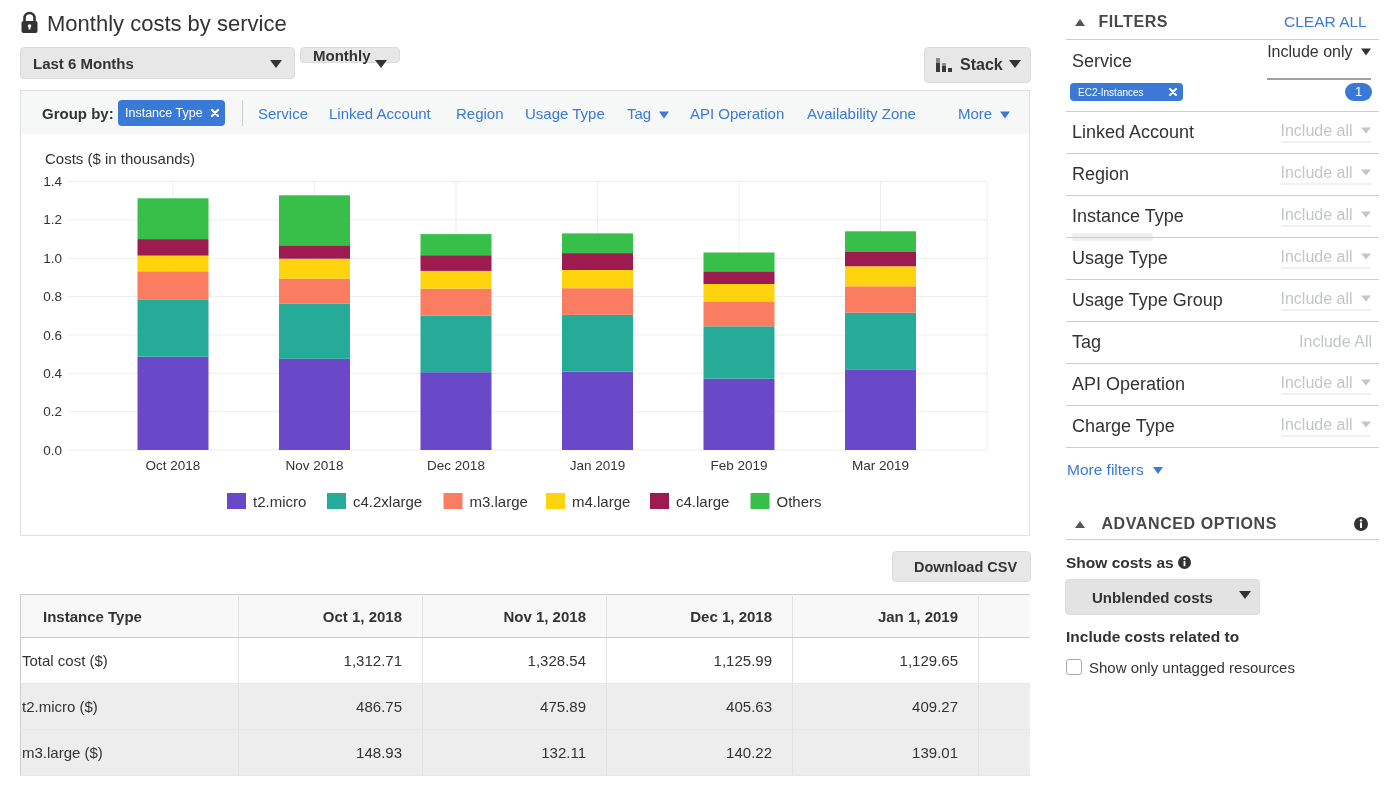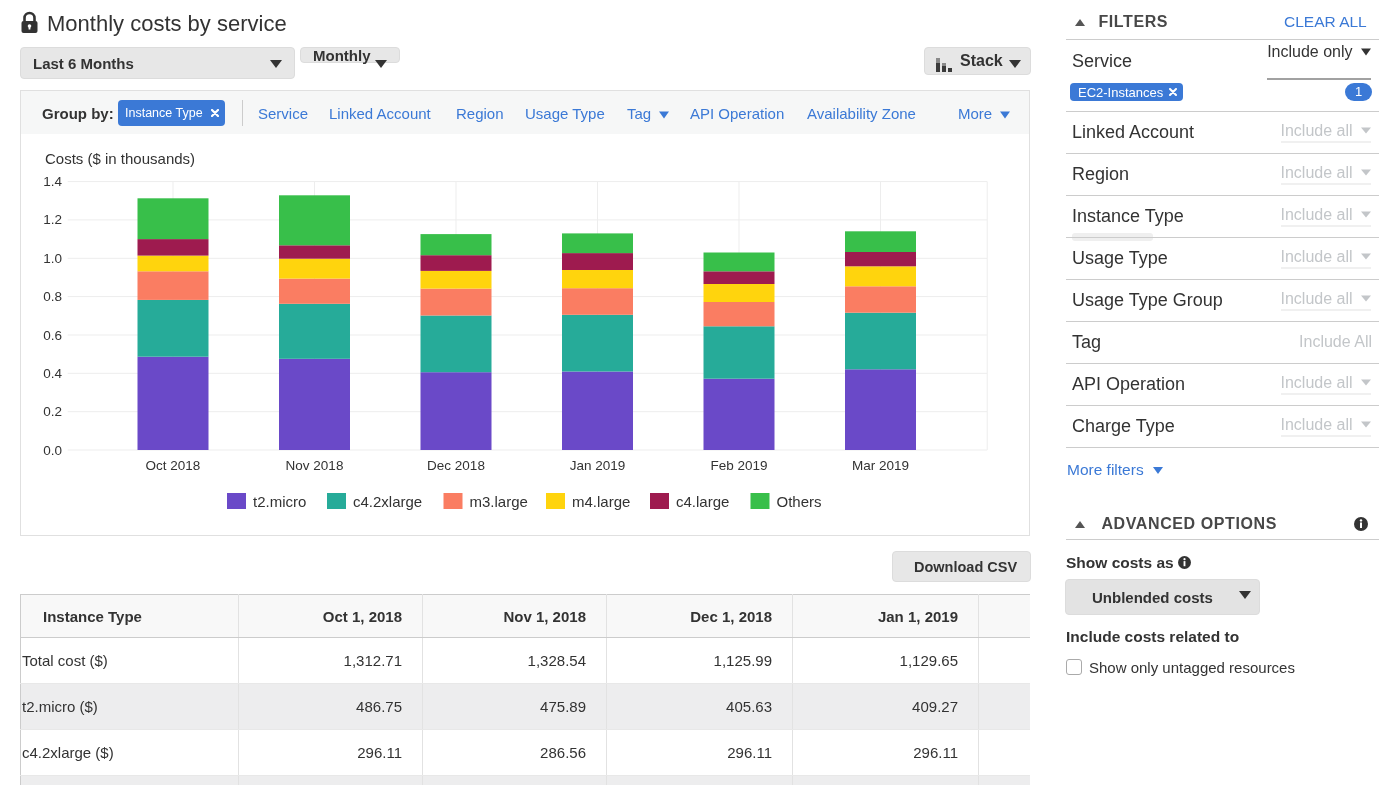--- a/index.html
+++ b/index.html
@@ -30,21 +30,21 @@
 <div class="abs" style="left:47px;top:11px;font-size:22px;color:#333;">Monthly costs by service</div>
 
 <div class="btn" style="left:20px;top:47px;width:275px;height:32px;">
   <span class="abs vc" style="left:12px;top:50%;">Last 6 Months</span>
   <span class="caret abs" style="right:12px;top:12px;"></span>
 </div>
 <div class="btn" style="left:300px;top:47px;width:100px;height:16px;">
   <span class="abs vc" style="left:12px;top:50%;font-size:15px;">Monthly</span>
   <span class="caret abs" style="right:12px;top:12px;"></span>
 </div>
-<div class="btn" style="left:924px;top:47px;width:107px;height:28px;">
+<div class="btn" style="left:924px;top:47px;width:107px;height:36px;">
   <svg class="abs" style="left:11px;top:8px" width="17" height="16" viewBox="0 0 17 16">
     <rect x="0" y="2" width="4" height="14" fill="#3a3a3a"></rect>
     <rect x="0" y="2" width="4" height="5" fill="#8a8a8a"></rect>
     <rect x="6" y="7" width="4" height="9" fill="#3a3a3a"></rect>
     <rect x="6" y="7" width="4" height="3" fill="#8a8a8a"></rect>
     <rect x="12" y="12" width="4" height="4" fill="#3a3a3a"></rect>
   </svg>
   <span class="abs vc" style="left:35px;top:50%;font-size:16px;">Stack</span>
   <span class="caret abs" style="right:9px;top:12px;"></span>
 </div>
@@ -195,28 +195,20 @@
           <td class="ce"></td>
   </tr>
   <tr style="height:46px;background:#ededee;">
     <td class="c1">t2.micro ($)</td>
           <td class="cd">486.75</td>
           <td class="cd">475.89</td>
           <td class="cd">405.63</td>
           <td class="cd">409.27</td>
           <td class="ce"></td>
   </tr>
-  <tr style="height:46px;">
-    <td class="c1">c4.2xlarge ($)</td>
-          <td class="cd">296.11</td>
-          <td class="cd">286.56</td>
-          <td class="cd">296.11</td>
-          <td class="cd">296.11</td>
-          <td class="ce"></td>
-  </tr>
   <tr style="height:46px;background:#ededee;">
     <td class="c1">m3.large ($)</td>
           <td class="cd">148.93</td>
           <td class="cd">132.11</td>
           <td class="cd">140.22</td>
           <td class="cd">139.01</td>
           <td class="ce"></td>
   </tr>
 </tbody>
     </table>
@@ -230,21 +222,21 @@
 <div class="abs vc" style="left:1075px;top:22px;">
   <span class="caret sm" style="border-top:none;border-bottom:7px solid #555;margin-right:9px;vertical-align:1px;"></span>
   <span style="font-size:16px;font-weight:bold;color:#484848;letter-spacing:0.6px;">FILTERS</span>
 </div>
 <div class="abs vc link" style="left:1284px;top:22px;font-size:15.5px;">CLEAR ALL</div>
 <div class="sep" style="top:39px;"></div>
 
 <div class="abs vc fl" style="left:1072px;top:61px;">Service</div>
 <div class="abs vc" style="right:29px;top:61px;font-size:16px;color:#333;border-bottom:1px solid #444;padding-bottom:18px;">Include only <span class="caret sm" style="margin-left:4px;"></span></div>
 <div class="abs" style="left:1070px;top:83px;width:113px;height:18px;background:#3b79d6;border-radius:4px;">
-  <span class="abs vc" style="left:8px;top:50%;color:#fff;font-size:13px;">EC2-Instances</span>
+  <span class="abs vc" style="left:8px;top:50%;color:#fff;font-size:10px;">EC2-Instances</span>
   <svg class="abs" style="right:6px;top:5px" width="8" height="8" viewBox="0 0 8 8">
     <path d="M1 1 L7 7 M7 1 L1 7" stroke="#fff" stroke-width="2" stroke-linecap="round"></path>
   </svg>
 </div>
 <div class="abs" style="left:1345px;top:83px;width:27px;height:18px;background:#3b79d6;border-radius:9px;color:#fff;font-size:13px;text-align:center;line-height:18px;">1</div>
 <div class="sep" style="top:111px;"></div>
 
 <div class="abs vc fl" style="left:1072px;top:132px;">Linked Account</div>
 <div class="abs vc inc" style="right:29px;top:132px;">Include all <span class="gcaret" style="margin-left:4px;"></span></div>
 <div class="sep" style="top:153px;"></div>

